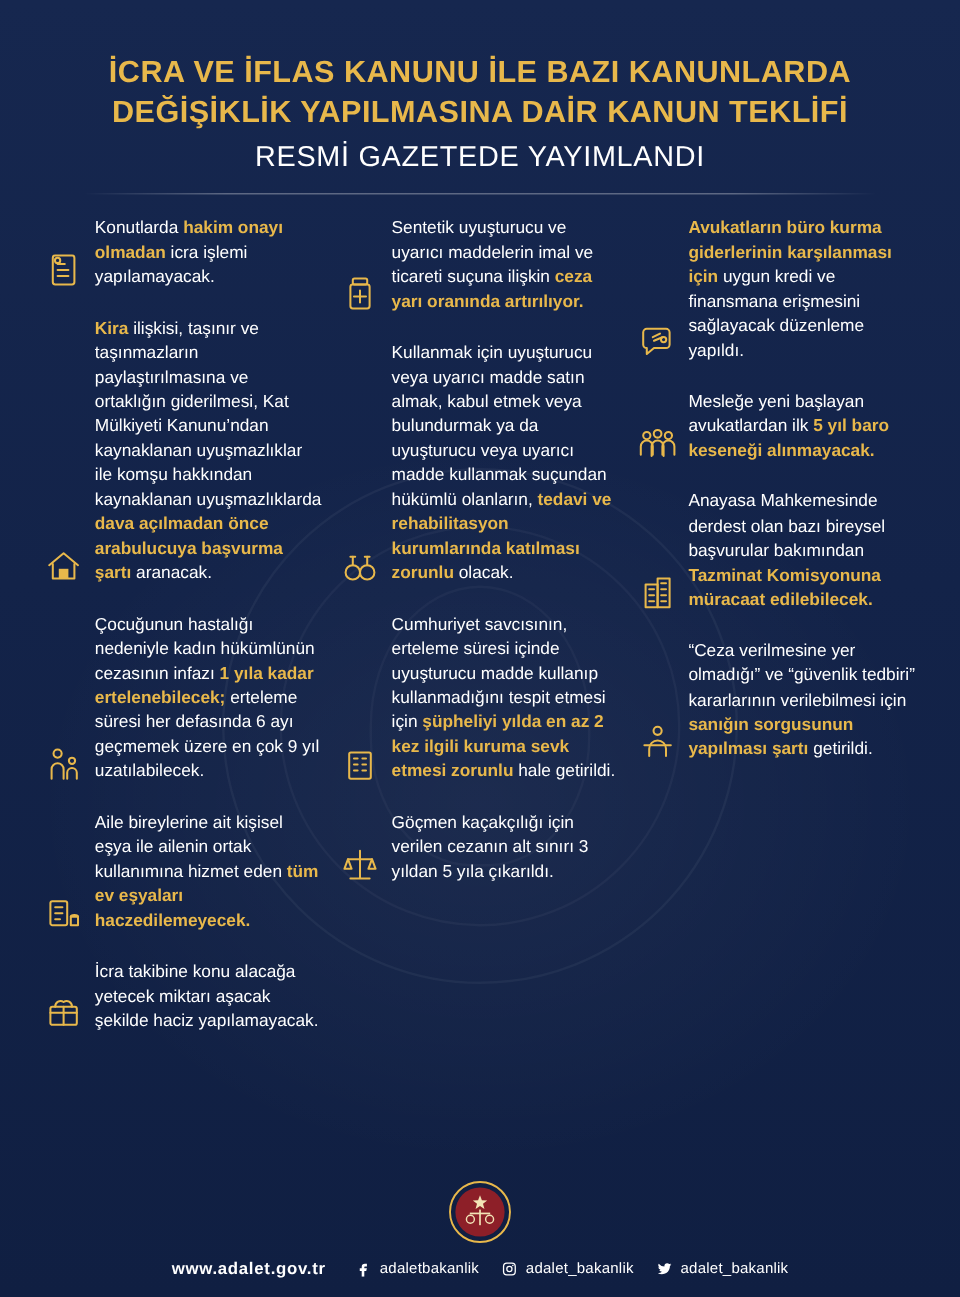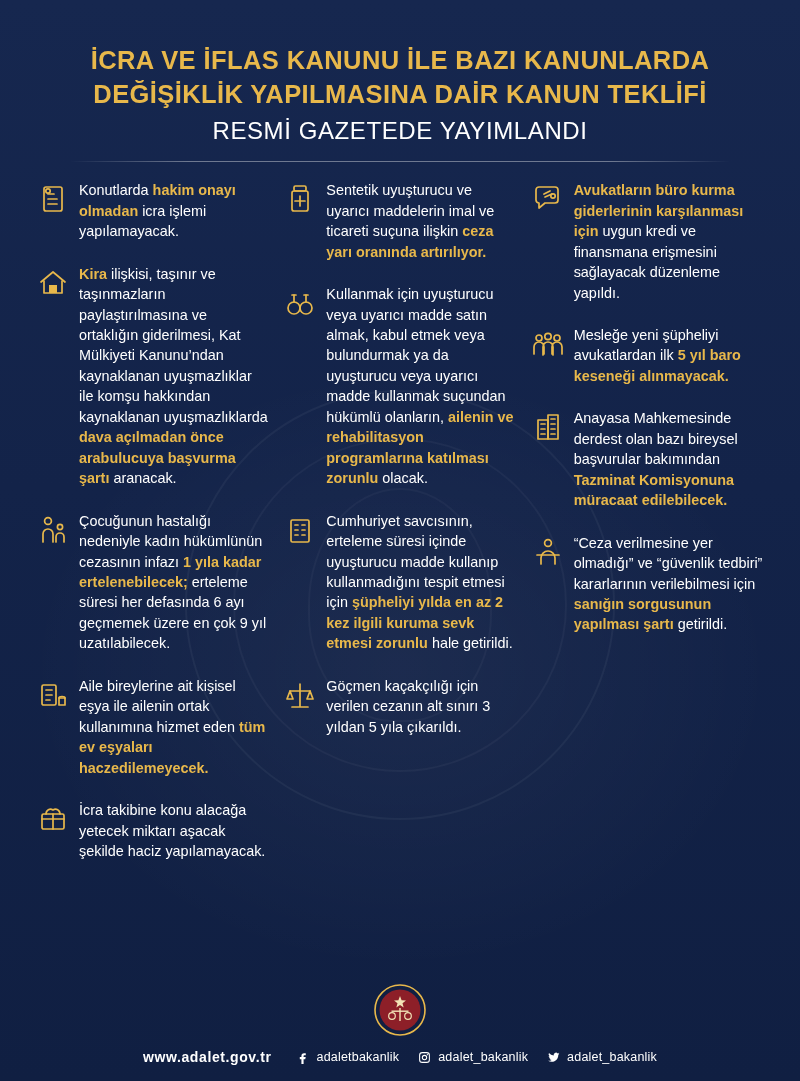--- a/index.html
+++ b/index.html
@@ -76,21 +76,21 @@
     gap: 14px;
     padding: 18px 36px 0;
     align-items: flex-start;
   }
   .col { width: 33.33%; }
 
   .item {
     display: flex;
     gap: 9px;
     margin-bottom: 22px;
-    align-items: flex-start;
+    align-items: flex-end;
   }
   .ico {
     flex: 0 0 34px;
     width: 34px; height: 34px;
     margin-top: 2px;
     display: flex; align-items: center; justify-content: center;
   }
   .ico svg { display: block; }
   .txt {
     color: #ffffff;
@@ -212,21 +212,21 @@
         </div>
         <div class="item">
           <div class="ico">
             <svg width="34" height="34" viewBox="0 0 34 34" fill="none" stroke="#e8b84b" stroke-width="1.7" stroke-linecap="round" stroke-linejoin="round">
               <circle cx="11" cy="22" r="6"></circle>
               <circle cx="23" cy="22" r="6"></circle>
               <path d="M11 16V9M23 16V9"></path>
               <path d="M9 9h4M21 9h4"></path>
             </svg>
           </div>
-          <div class="txt"><span>Kullanmak için uyuşturucu veya uyarıcı madde satın almak, kabul etmek veya bulundurmak ya da uyuşturucu veya uyarıcı madde kullanmak suçundan hükümlü olanların, </span><span class="hl">ailenin ve rehabilitasyon programlarına katılması zorunlu</span><span> olacak.</span></div>
+          <div class="txt"><span>Kullanmak için uyuşturucu veya uyarıcı madde satın almak, kabul etmek veya bulundurmak ya da uyuşturucu veya uyarıcı madde kullanmak suçundan hükümlü olanların, </span><span class="hl">tedavi ve rehabilitasyon kurumlarında katılması zorunlu</span><span> olacak.</span></div>
         </div>
         <div class="item">
           <div class="ico">
             <svg width="34" height="34" viewBox="0 0 34 34" fill="none" stroke="#e8b84b" stroke-width="1.7" stroke-linecap="round" stroke-linejoin="round">
               <rect x="8" y="7" width="18" height="22" rx="1.4"></rect>
               <path d="M12 12h3M12 17h3M12 22h3M19 12h3M19 17h3M19 22h3"></path>
             </svg>
           </div>
           <div class="txt"><span>Cumhuriyet savcısının, erteleme süresi içinde uyuşturucu madde kullanıp kullanmadığını tespit etmesi için </span><span class="hl">şüpheliyi yılda en az 2 kez ilgili kuruma sevk etmesi zorunlu</span><span> hale getirildi.</span></div>
         </div>
@@ -255,21 +255,21 @@
         </div>
         <div class="item">
           <div class="ico">
             <svg width="34" height="34" viewBox="0 0 34 34" fill="none" stroke="#e8b84b" stroke-width="1.7" stroke-linecap="round" stroke-linejoin="round">
               <circle cx="8" cy="11" r="3"></circle>
               <circle cx="17" cy="9.5" r="3.2"></circle>
               <circle cx="26" cy="11" r="3"></circle>
               <path d="M3 27v-7a5 5 0 0 1 10 0v7M12 28v-8a5 5 0 0 1 10 0v8M21 27v-7a5 5 0 0 1 10 0v7"></path>
             </svg>
           </div>
-          <div class="txt"><span>Mesleğe yeni şüpheliyi avukatlardan ilk </span><span class="hl">5 yıl baro keseneği alınmayacak.</span></div>
+          <div class="txt"><span>Mesleğe yeni başlayan avukatlardan ilk </span><span class="hl">5 yıl baro keseneği alınmayacak.</span></div>
         </div>
         <div class="item">
           <div class="ico">
             <svg width="34" height="34" viewBox="0 0 34 34" fill="none" stroke="#e8b84b" stroke-width="1.7" stroke-linecap="round" stroke-linejoin="round">
               <rect x="7" y="10" width="10" height="19"></rect>
               <rect x="17" y="5" width="10" height="24"></rect>
               <path d="M10 14h4M10 19h4M10 24h4M20 9h4M20 14h4M20 19h4M20 24h4"></path>
             </svg>
           </div>
           <div class="txt"><span>Anayasa Mahkemesinde derdest olan bazı bireysel başvurular bakımından </span><span class="hl">Tazminat Komisyonuna müracaat edilebilecek.</span></div>

